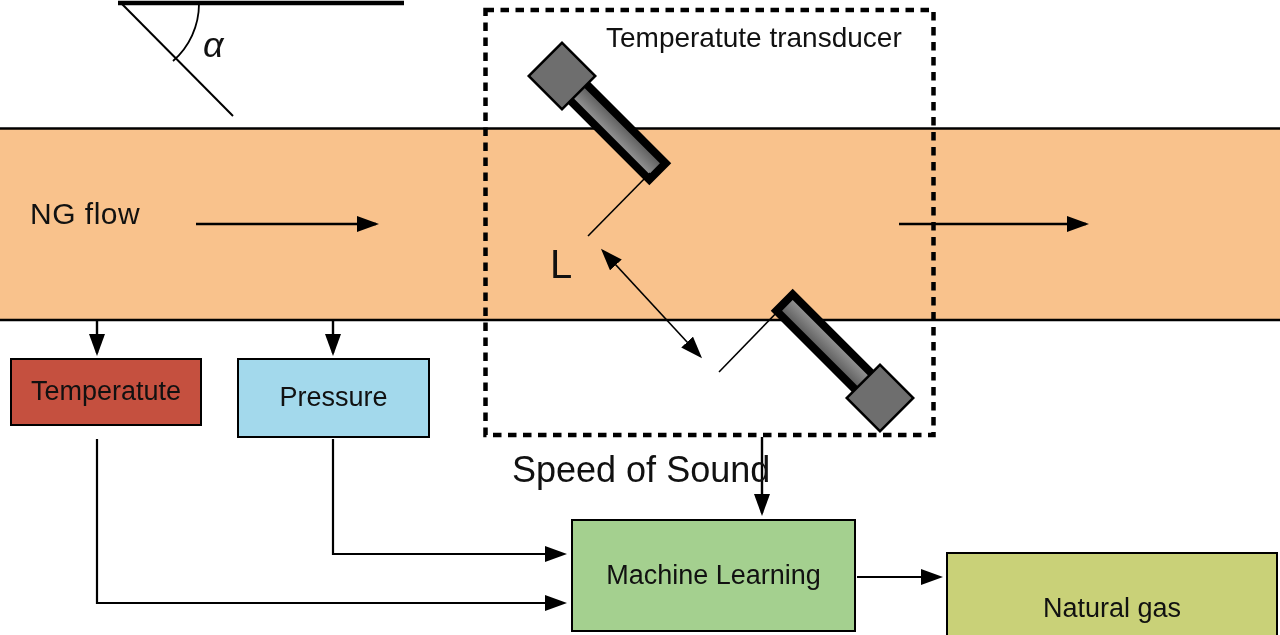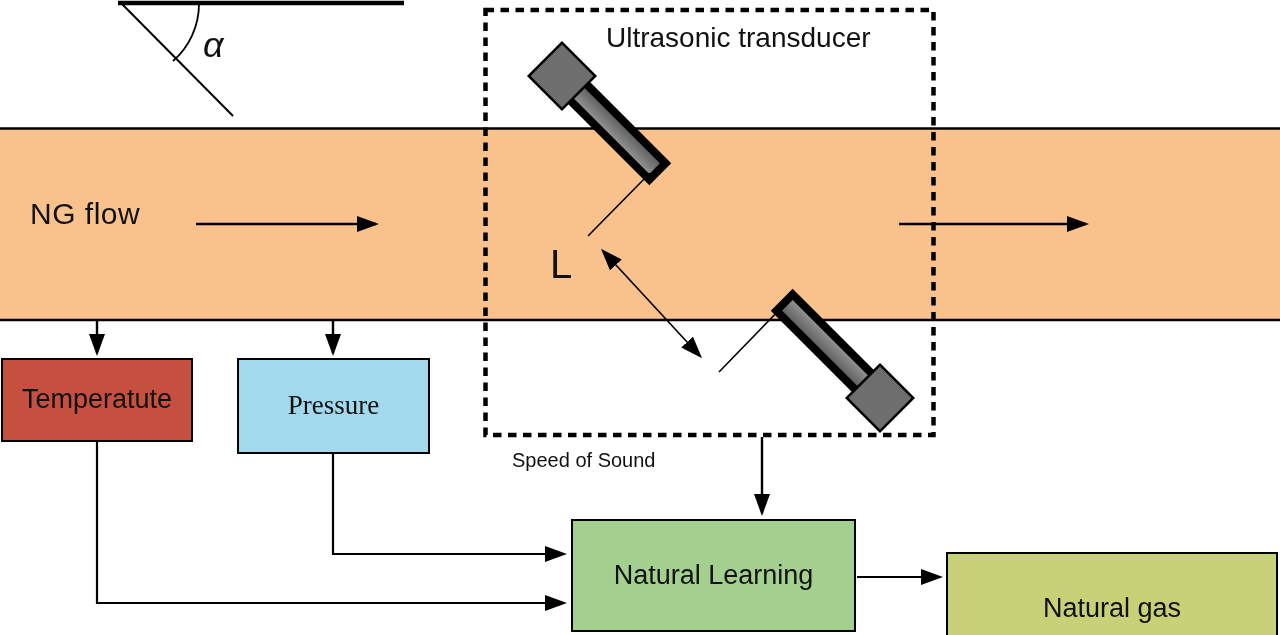--- a/index.html
+++ b/index.html
@@ -12,36 +12,36 @@
     font-family: "Liberation Sans", sans-serif;
     color: var(--text, #111);
   }
   svg.layer { position: absolute; left: 0; top: 0; }
 
   .lbl { position: absolute; white-space: nowrap; color: var(--text, #111); }
   .lbl-ngflow { left: 30px; top: 197px; font-size: 30px; letter-spacing: 0.5px; }
   .lbl-alpha { left: 203px; top: 24px; font-size: 36px; font-style: italic; }
   .lbl-transducer { left: 606px; top: 22px; font-size: 28px; }
   .lbl-L { left: 550px; top: 242px; font-size: 40px; }
-  .lbl-sos { left: 512px; top: 449px; font-size: 20px; }
+  .lbl-sos { left: 512px; top: 449px; font-size: 36px; }
 
   .box {
     position: absolute;
     border: 2.5px solid var(--line, #000);
     display: flex;
     flex-direction: column;
     align-items: center;
     justify-content: center;
     text-align: center;
     font-size: 27px;
     box-sizing: border-box;
     line-height: 1.25;
   }
-  .box-temperature { left: 1px;   top: 358px; width: 192px; height: 84px; background: var(--temperature-box, #c5503f); }
-  .box-pressure    { left: 237px; top: 358px; width: 193px; height: 96px; background: var(--pressure-box, #a3d9ec); font-family: Liberation Serif, serif; }
+  .box-temperature { left: 10px;   top: 358px; width: 192px; height: 68px; background: var(--temperature-box, #c5503f); }
+  .box-pressure    { left: 237px; top: 358px; width: 193px; height: 80px; background: var(--pressure-box, #a3d9ec); }
   .box-ml          { left: 571px; top: 519px; width: 285px; height: 113px; background: var(--machine-learning-box, #a4d08f); }
   .box-output      { left: 946px; top: 519px; width: 332px; height: 113px; background: var(--output-box, #c9d178); margin-top: 33px; }
 
   .stroke { stroke: var(--line, #000); fill: none; }
   .t-barrel { fill: url(#barrelGrad); stroke: var(--line, #000); stroke-width: 8; }
   .t-head   { fill: var(--transducer-head, #6e6e6e); stroke: var(--line, #000); stroke-width: 2.5; }
 </style>
 </head>
 <body>
 
@@ -91,30 +91,30 @@
     <line x1="762" y1="437" x2="762" y2="513" class="stroke" stroke-width="2.4" marker-end="url(#ah)"></line>
 
     <polyline points="333,439 333,554 564,554" class="stroke" stroke-width="2.2" marker-end="url(#ah)"></polyline>
     <polyline points="97,439 97,603 564,603" class="stroke" stroke-width="2.2" marker-end="url(#ah)"></polyline>
 
     <line x1="857" y1="577" x2="940" y2="577" class="stroke" stroke-width="2.2" marker-end="url(#ah)"></line>
   </svg>
 
   <div class="lbl lbl-ngflow">NG flow</div>
   <div class="lbl lbl-alpha">α</div>
-  <div class="lbl lbl-transducer">Ultrasonic transducer</div>
+  <div class="lbl lbl-transducer">Temperatute transducer</div>
   <div class="lbl lbl-L">L</div>
   <div class="lbl lbl-sos">Speed of Sound</div>
 
   <div class="box box-temperature">
     <span>Temperatute</span>
   </div>
   <div class="box box-pressure">
     <span>Pressure</span>
   </div>
   <div class="box box-ml">
-    <span>Natural Learning</span>
+    <span>Machine Learning</span>
   </div>
   <div class="box box-output">
     <span>Natural gas</span>
   </div>
 
 </div>
 
 </body></html>

